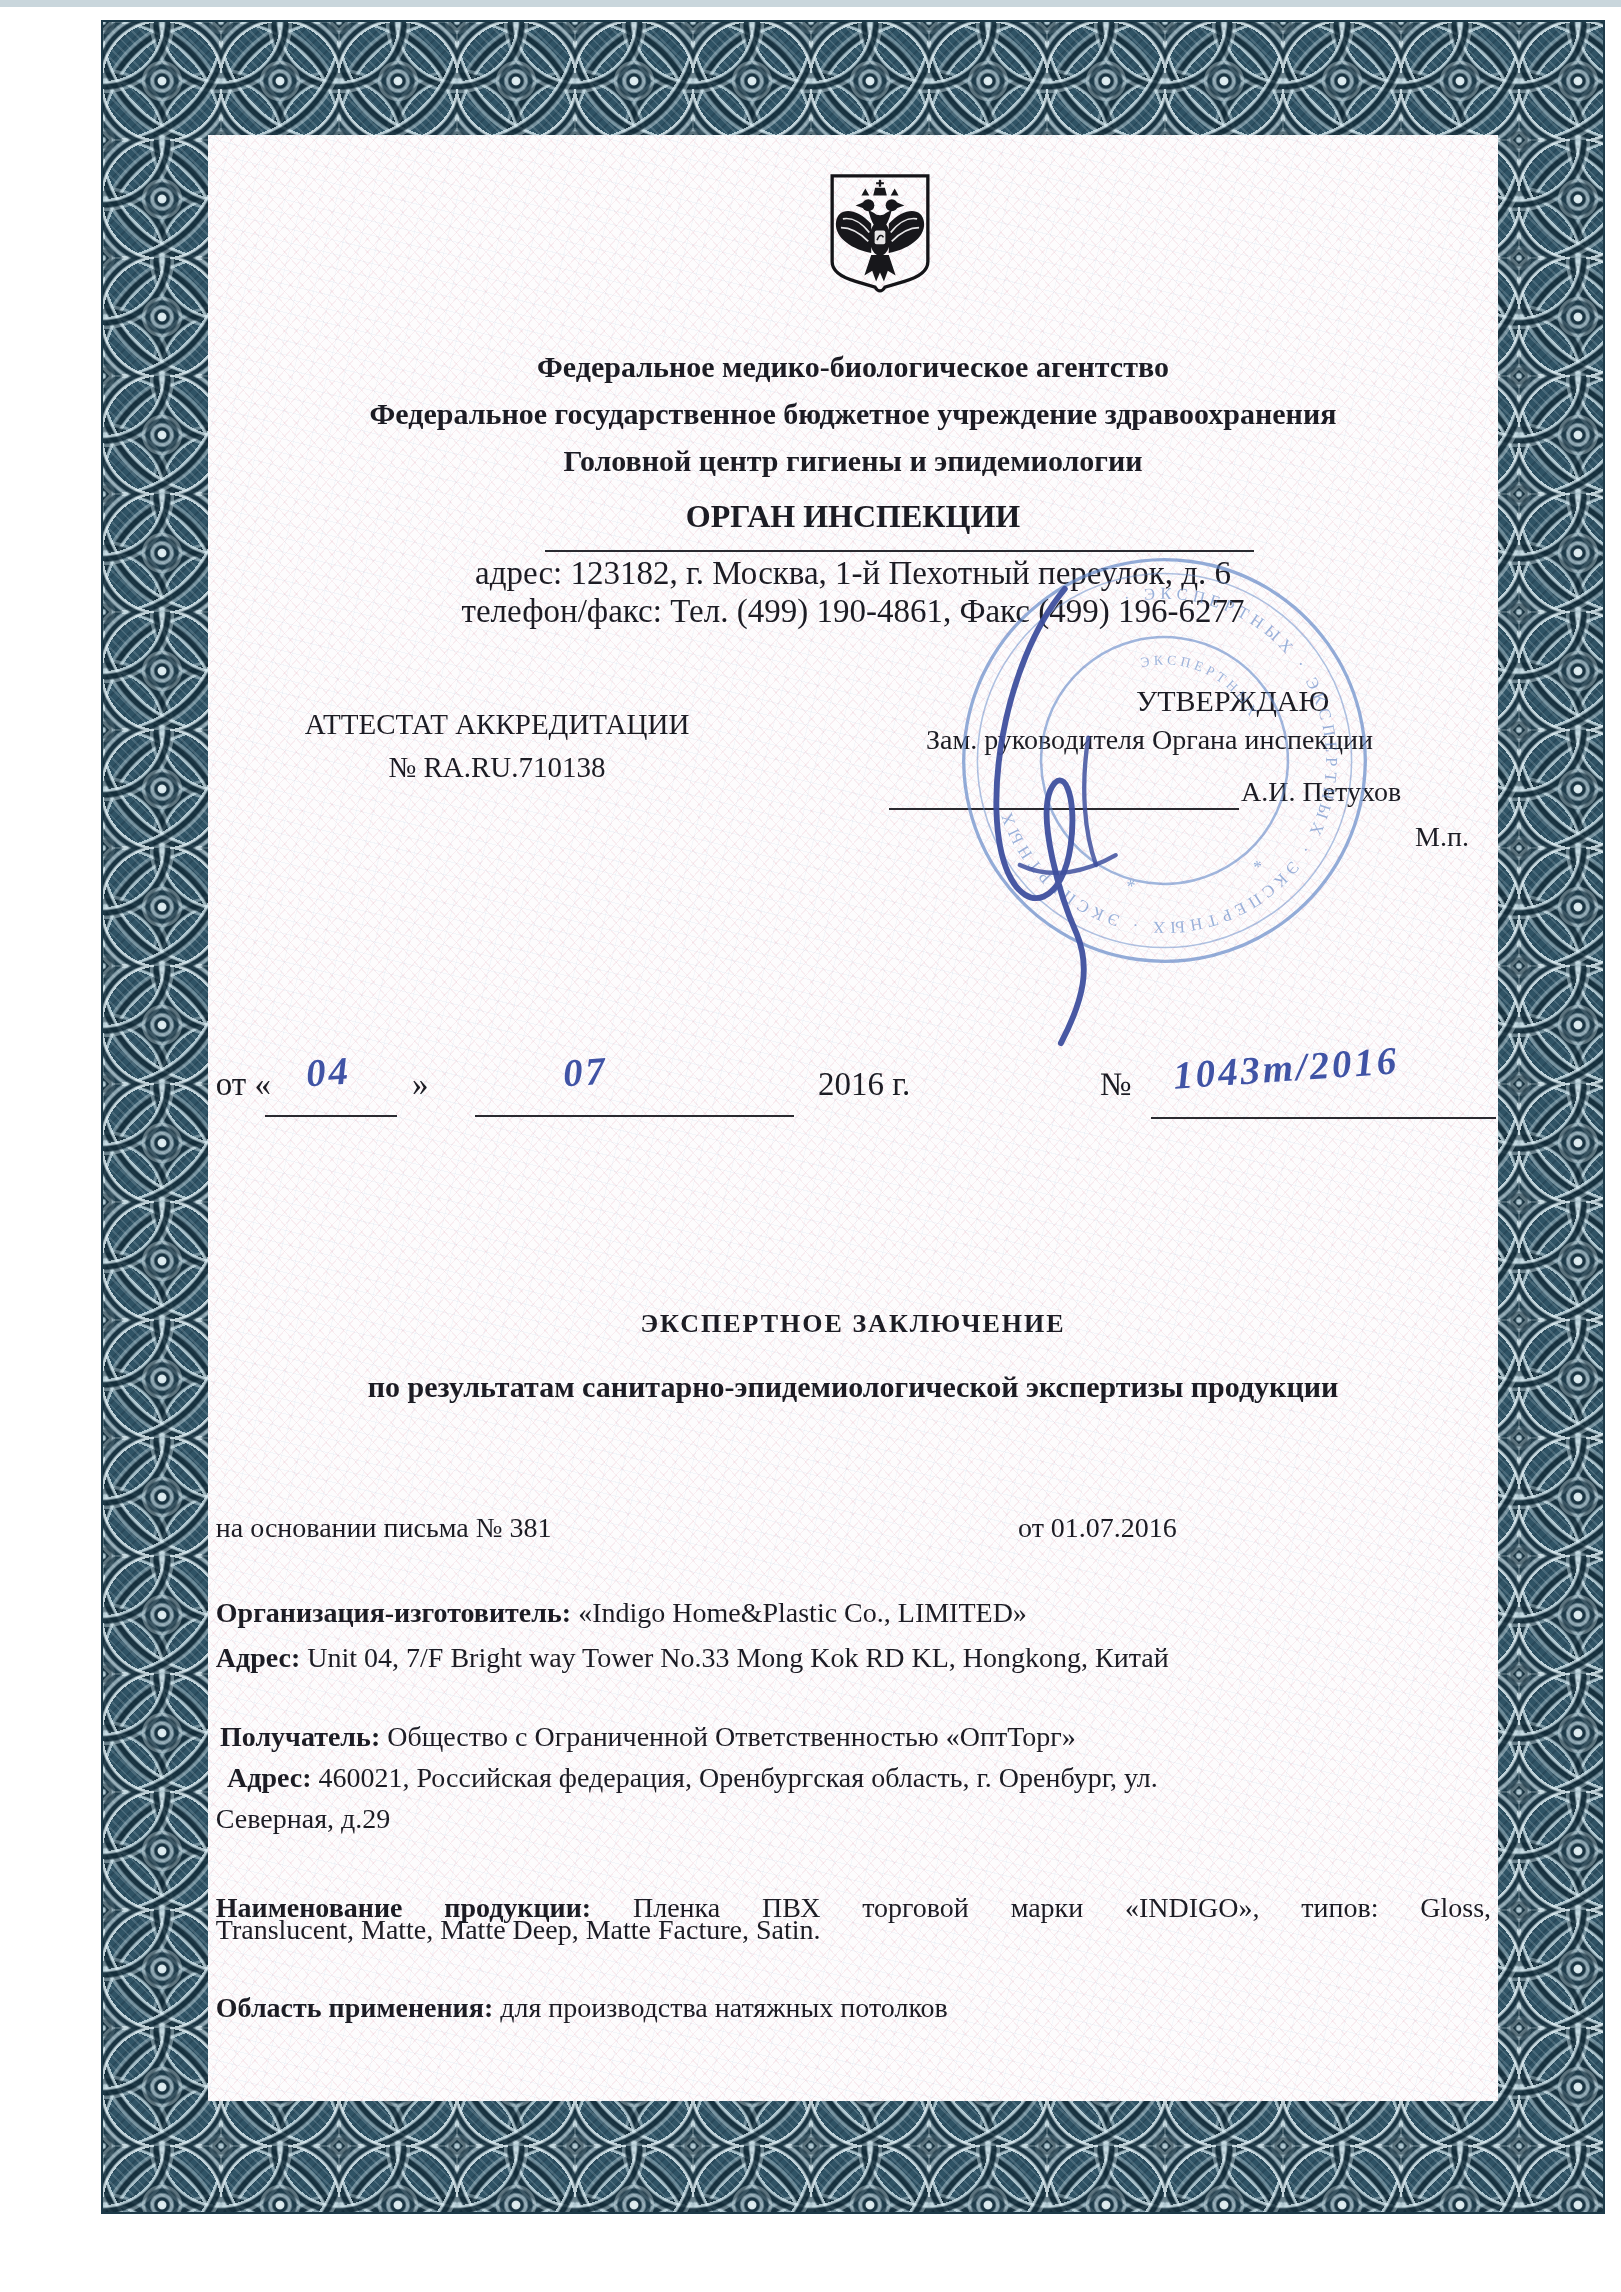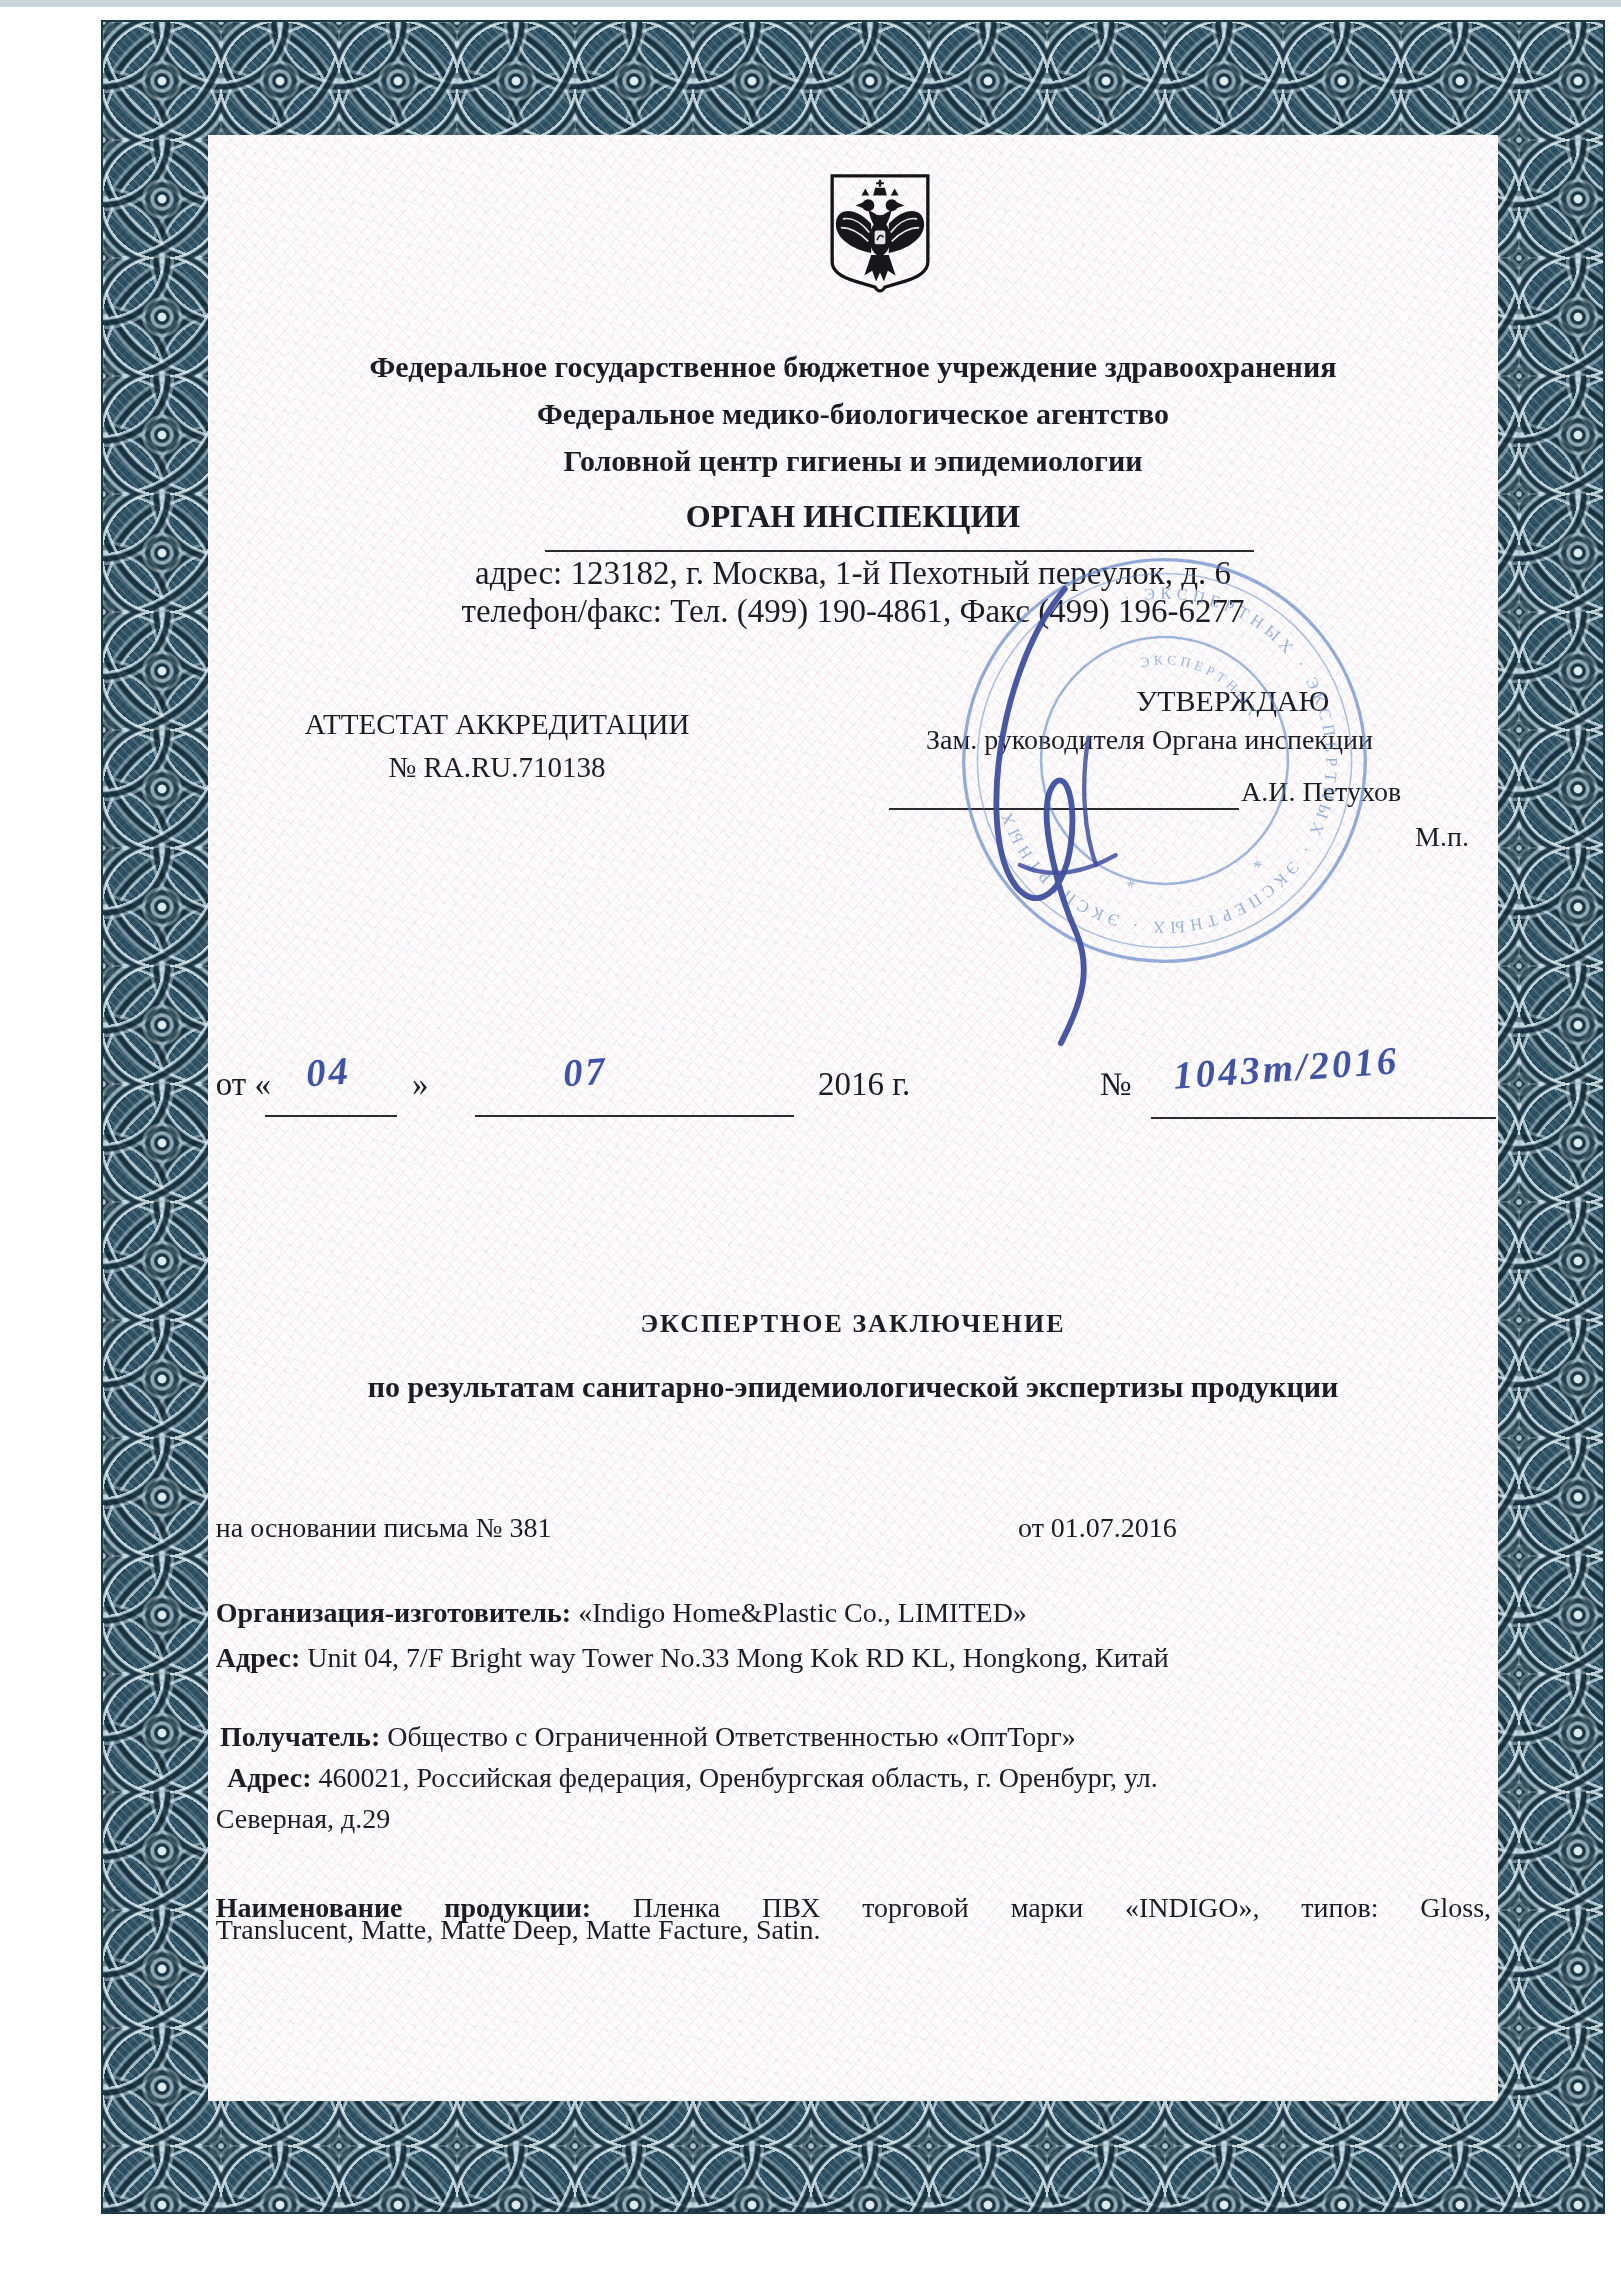--- a/index.html
+++ b/index.html
@@ -81,22 +81,22 @@
             <path d="M16,57 C26,57 36,63 44,71"></path>
             <path d="M94,48 C84,46 74,53 67,62"></path>
             <path d="M96,57 C86,57 76,63 68,71"></path>
           </g>
           <rect x="50.5" y="60" width="11" height="14" rx="2" fill="#fdfcfd" opacity="0.9"></rect>
           <path d="M53,70 C55,64 58,64 59.5,67" fill="none" stroke="#17171b" stroke-width="1.6"></path>
         </svg>
       </div>
 
       <div class="abs center" style="top:208px;line-height:47px;">
+        <div class="fs31 b">Федеральное медико-биологическое агентство</div>
         <div class="fs31 b">Федеральное государственное бюджетное учреждение здравоохранения</div>
-        <div class="fs31 b">Федеральное медико-биологическое агентство</div>
         <div class="fs31 b">Головной центр гигиены и эпидемиологии</div>
       </div>
 
       <div class="abs center fs33 b" style="top:363px;">ОРГАН ИНСПЕКЦИИ</div>
       <div class="rule" style="left:337px;top:415px;width:709px;"></div>
       <div class="abs center fs28" style="top:420px;">адрес: 123182, г. Москва, 1-й Пехотный переулок, д. 6</div>
       <div class="abs center fs28" style="top:458px;">телефон/факс: Тел. (499) 190-4861,  Факс (499) 196-6277</div>
 
       <div class="abs" style="left:93px;top:568px;width:392px;text-align:center;line-height:43px;">
         <div class="fs30">АТТЕСТАТ АККРЕДИТАЦИИ</div>
@@ -157,17 +157,18 @@
       <div class="abs fs29" style="left:7.8px;top:1462px;"><b class="b">Организация-изготовитель:</b> <span>«Indigo Home&amp;Plastic Co., LIMITED»</span></div>
       <div class="abs fs29" style="left:7.8px;top:1507px;"><b class="b">Адрес:</b> <span>Unit 04, 7/F Bright way Tower No.33 Mong Kok RD KL, Hongkong, Китай</span></div>
 
       <div class="abs fs29" style="left:12px;top:1586px;"><b class="b">Получатель:</b> <span>Общество с Ограниченной Ответственностью «ОптТорг»</span></div>
       <div class="abs fs29" style="left:19px;top:1627px;"><b class="b">Адрес:</b> <span>460021, Российская федерация, Оренбургская область, г. Оренбург, ул.</span></div>
       <div class="abs fs29" style="left:7.8px;top:1668px;">Северная, д.29</div>
 
       <div class="abs fs29 justify-line" style="left:7.8px;right:6.9px;top:1737px;margin-top:20px;"><b class="b">Наименование продукции:</b> <span>Пленка ПВХ торговой марки «INDIGO», типов: Gloss,</span></div>
       <div class="abs fs29" style="left:7.8px;top:1779px;">Translucent, Matte, Matte Deep, Matte Facture, Satin.</div>
 
+      <div class="abs fs29" style="left:7.8px;top:1857px;"><b class="b">Область применения:</b> <span>для производства натяжных потолков</span></div>
 
     </div>
   </div>
 </div>
 
 
 </body></html>

